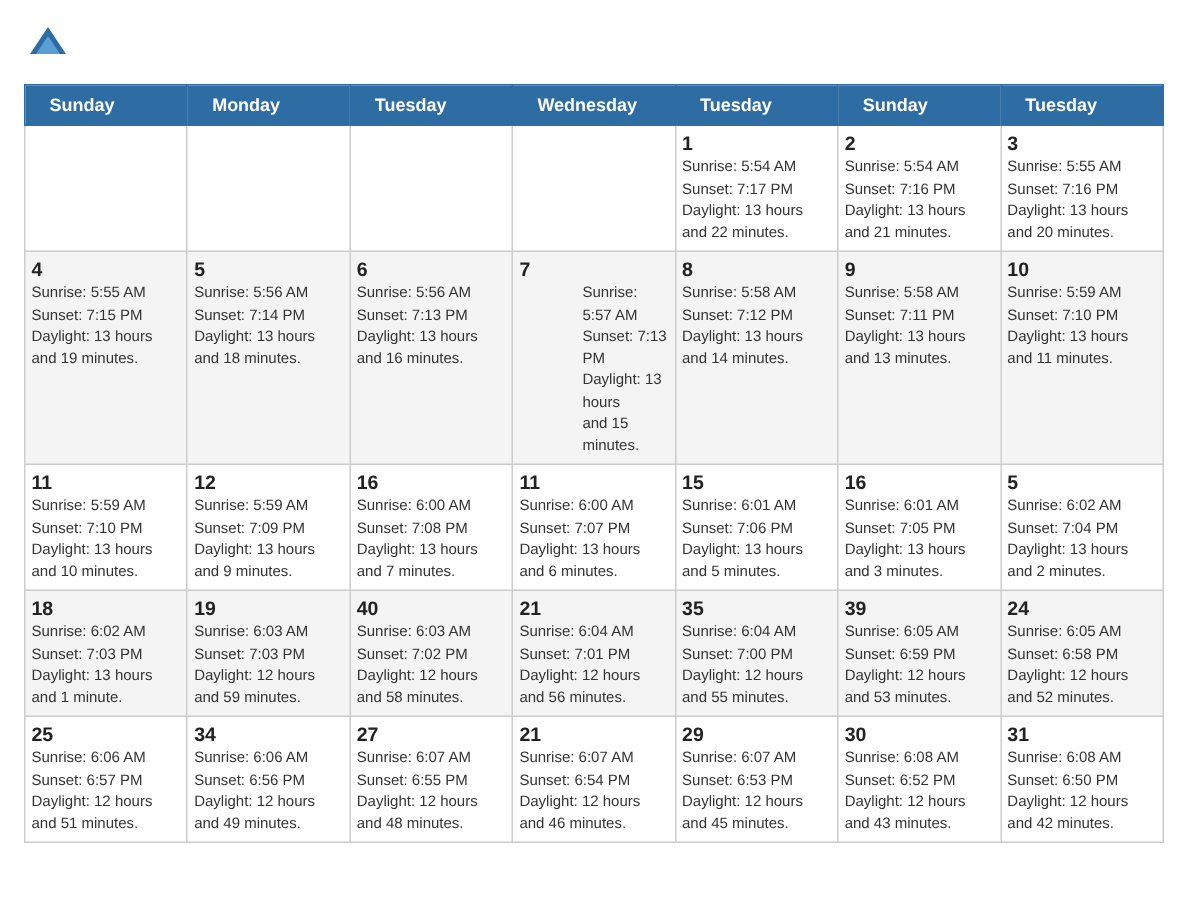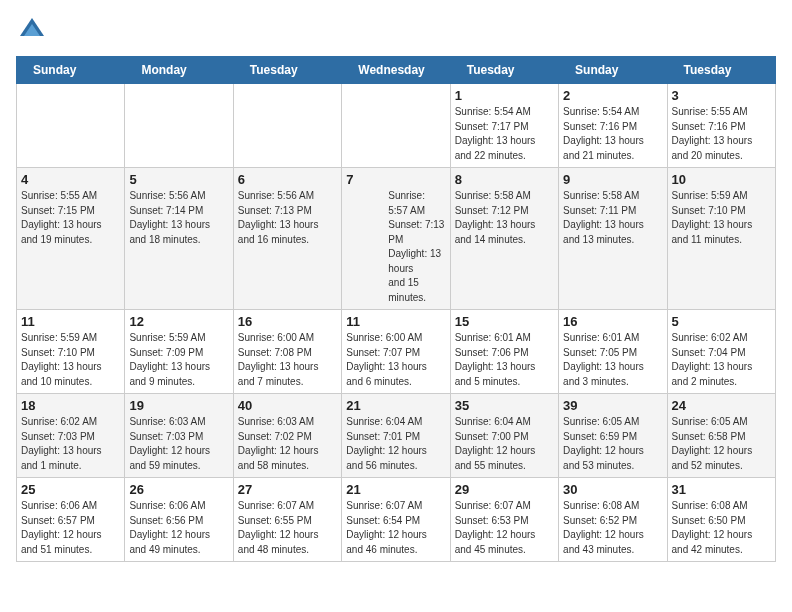--- a/index.html
+++ b/index.html
@@ -309,21 +309,21 @@
       </tr>
       <tr>
         <td>
           <span class="day-number">25</span>
           <div class="day-info" style="white-space: pre-line;">Sunrise: 6:06 AM
 Sunset: 6:57 PM
 Daylight: 12 hours
 and 51 minutes.</div>
         </td>
         <td>
-          <span class="day-number">26</span>
+          <span class="day-number">34</span>
           <div class="day-info" style="white-space: pre-line;">Sunrise: 6:06 AM
 Sunset: 6:56 PM
 Daylight: 12 hours
 and 49 minutes.</div>
         </td>
         <td>
           <span class="day-number">27</span>
           <div class="day-info" style="white-space: pre-line;">Sunrise: 6:07 AM
 Sunset: 6:55 PM
 Daylight: 12 hours

